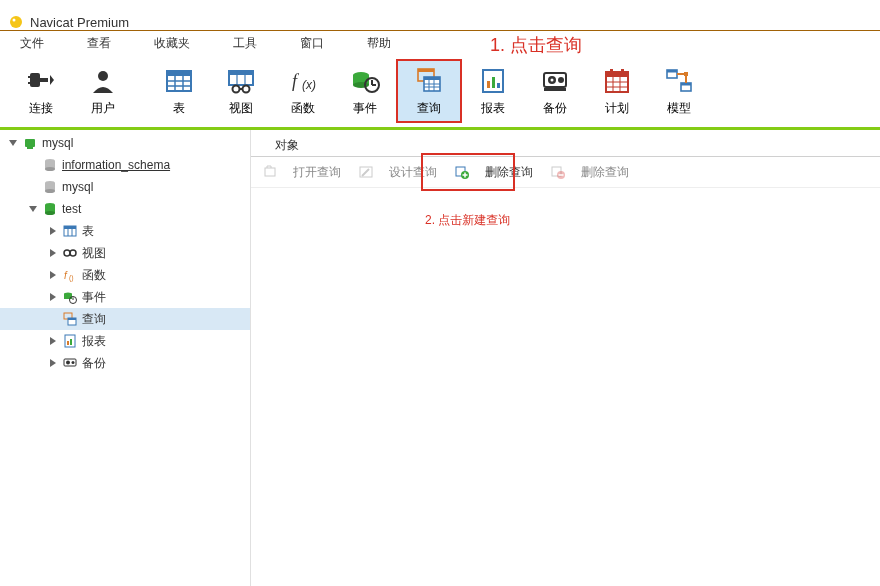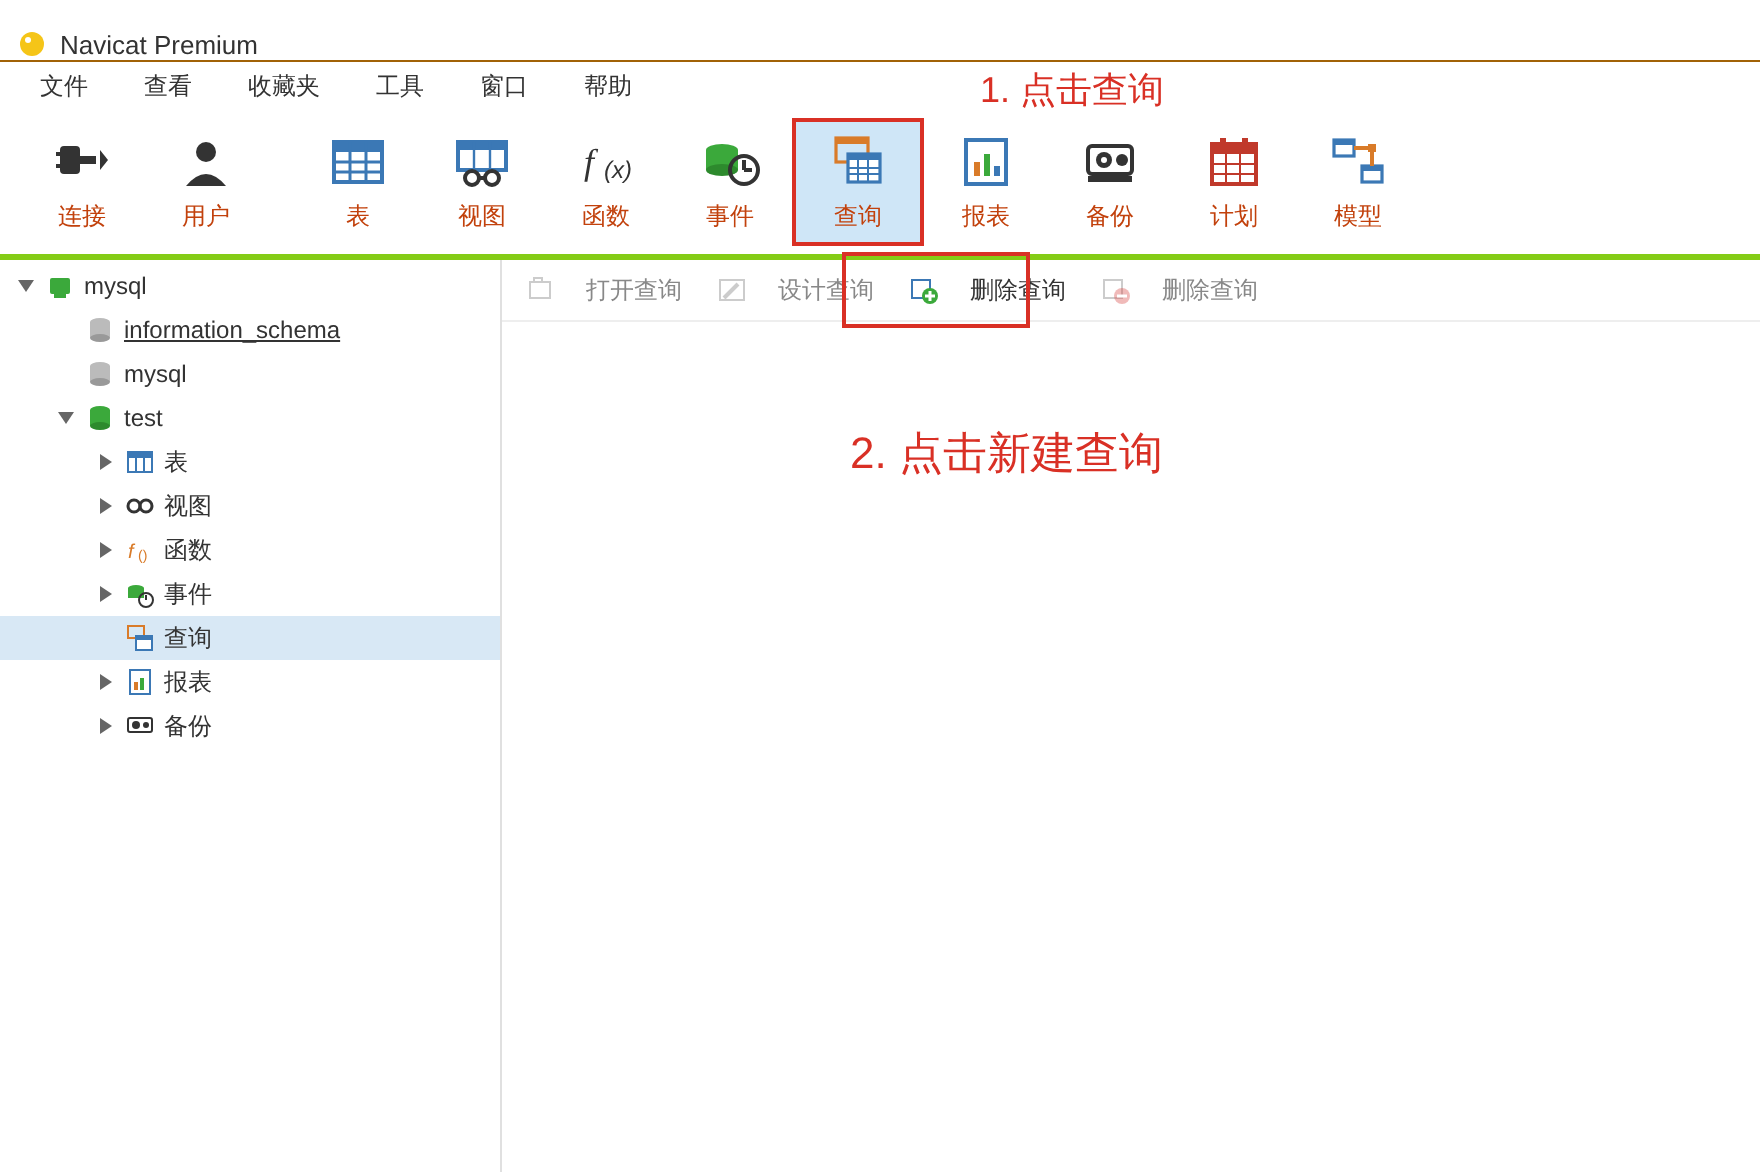--- a/index.html
+++ b/index.html
@@ -1,43 +1,43 @@
 <!DOCTYPE html>
 <html><head>
 <meta charset="utf-8">
 <style>
 html,body{margin:0;padding:0;width:880px;height:586px;font-family:"Microsoft YaHei","Segoe UI",sans-serif;font-size:12px;color:#333;background:#fff;overflow:hidden}
 .titlebar{height:30px;display:flex;align-items:flex-end;padding:0 8px;border-bottom:1px solid #a16207}
 .titlebar .logo{width:16px;height:16px;margin-right:6px}
 .titlebar .title{font-size:13px;color:#333}
-.menubar{height:24px;display:flex;align-items:center;padding:0 6px;gap:0}
+.menubar{height:24px;display:flex;align-items:center;padding:0 6px;gap:15px}
 .menubar .menu-item{padding:2px 14px;cursor:default}
 .toolbar{height:72px;display:flex;align-items:center;padding:0 10px;border-bottom:3px solid #84cc16;position:relative}
 .tool-btn{width:62px;height:60px;display:flex;flex-direction:column;align-items:center;justify-content:center;gap:4px;cursor:default}
 .tool-btn .icon{width:30px;height:30px;display:flex;align-items:center;justify-content:center}
-.tool-btn .label{font-size:12px;color:#c2410c}
+.tool-btn .label{font-size:12px;color:#000000}
 .tool-btn.selected{border:2px solid #d93025;background:#cfe6f7}
 .tool-divider{width:14px}
 .annot{position:absolute;color:#d93025;font-size:18px;font-weight:500;pointer-events:none}
 .main{display:flex;height:calc(586px - 30px - 24px - 72px)}
 .sidebar{width:250px;border-right:1px solid #e0e0e0;overflow:auto;padding-top:2px}
 .tree-row{height:22px;display:flex;align-items:center;padding-left:6px;cursor:default}
 .tree-row.selected{background:#d8e8f5}
 .tree-expander{width:14px;height:14px;display:flex;align-items:center;justify-content:center;margin-right:2px;color:#666}
 .tree-icon{width:16px;height:16px;margin-right:4px;display:flex;align-items:center;justify-content:center}
 .tree-label{font-size:12px}
 .content{flex:1;display:flex;flex-direction:column;position:relative}
 .tabstrip{height:26px;border-bottom:1px solid #d0d0d0;display:flex;align-items:flex-end}
 .tab{height:22px;padding:0 16px;display:flex;align-items:center;background:#fff;color:#333;font-size:12px;margin-left:8px}
 .subtoolbar{height:30px;display:flex;align-items:center;padding:0 8px;gap:10px;font-size:12px;position:relative;border-bottom:1px solid #eee}
 .sub-btn{display:flex;align-items:center;gap:16px;padding:2px 4px;cursor:default;color:#888}
 .sub-btn.active{color:#333}
 .sub-btn .sicon{width:14px;height:14px;display:flex;align-items:center;justify-content:center}
 .redbox{position:absolute;border:2px solid #d93025;pointer-events:none}
-.annot2{position:absolute;color:#d93025;font-size:22px;font-weight:500;pointer-events:none}
+.annot2{position:absolute;color:#d93025;font-size:12px;font-weight:500;pointer-events:none}
 svg{display:block}
 </style>
 </head>
 <body>
 
 <div class="titlebar">
   <span class="logo">
     <svg width="16" height="16" viewBox="0 0 16 16">
         <circle cx="8" cy="8" r="6" fill="#f5c518"></circle>
         <circle cx="6" cy="6" r="1.5" fill="#fff"></circle>
@@ -345,20 +345,23 @@
           <svg width="14" height="14" viewBox="0 0 14 14">
             <rect x="1" y="3" width="12" height="7" rx="1" fill="none" stroke="#333"></rect>
             <circle cx="5" cy="6.5" r="2" fill="#333"></circle>
             <circle cx="10" cy="6.5" r="1.5" fill="#333"></circle>
           </svg>
         </span>
         <span class="tree-label">备份</span>
       </div>
     </div>
   <div class="content">
+    <div class="tabstrip">
+      <div class="tab">对象</div>
+    </div>
     <div class="subtoolbar" id="subtoolbar">
       <div class="redbox" style="left:170px;top:-4px;width:90px;height:34px"></div>
     <div class="sub-btn">
           <span class="sicon">
             <svg width="14" height="14">
               <rect x="2" y="3" width="10" height="8" fill="none" stroke="#ccc"></rect>
               <path d="M4 3 L4 1 L8 1 L8 3" fill="none" stroke="#ccc"></path>
             </svg>
           </span>
           <span>打开查询</span>

